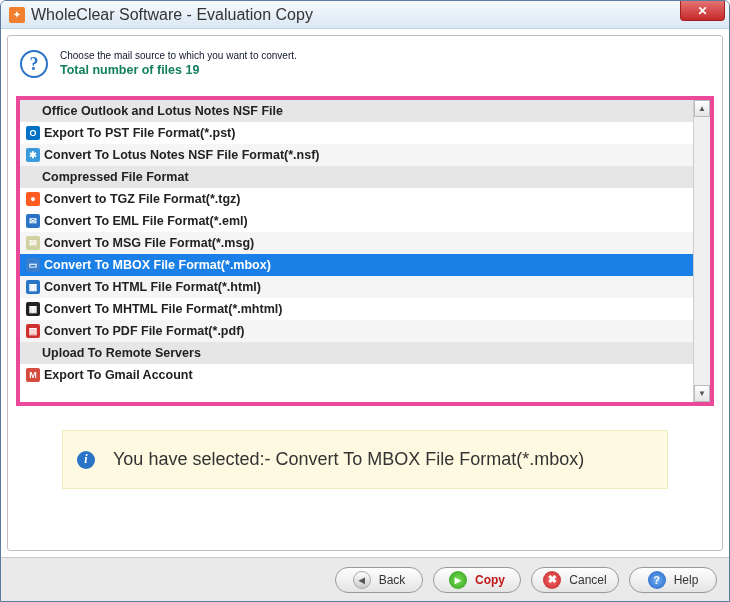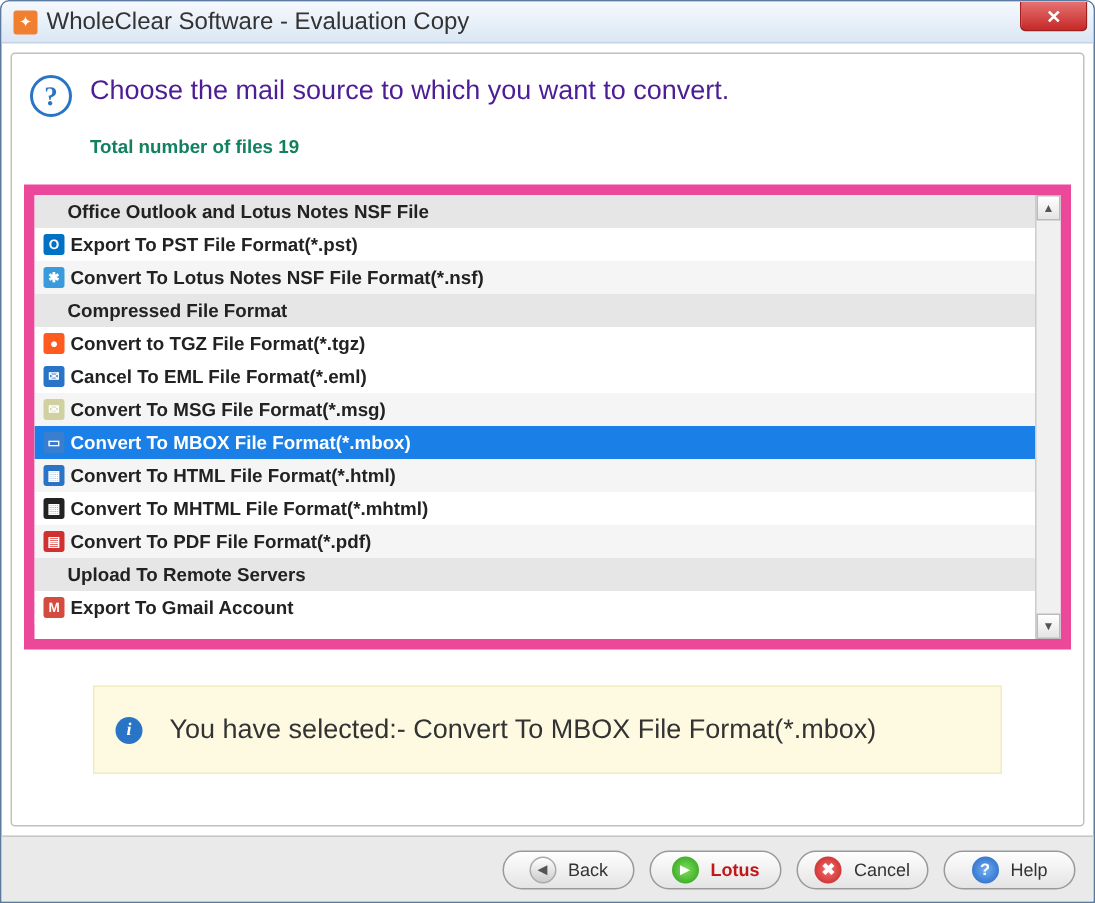--- a/index.html
+++ b/index.html
@@ -10,24 +10,24 @@
   .titlebar { height: 28px; background: linear-gradient(#f5f9fd, #dbe7f4); display: flex; align-items: center; padding: 0 4px 0 8px; border-bottom: 1px solid #c3d3e5; position: relative; }
   .titlebar .app-icon { width: 16px; height: 16px; margin-right: 6px; background: #f08030; border-radius: 2px; display:flex; align-items:center; justify-content:center; font-size:10px; color:#fff; }
   .titlebar .title { font-size: 16px; color: #333; }
   .titlebar .close-btn { position: absolute; right: 4px; top: 0; width: 45px; height: 20px; background: linear-gradient(#e57373,#c62828); border: 1px solid #a02020; border-top: none; border-radius: 0 0 4px 4px; display: flex; align-items: center; justify-content: center; color: #fff; font-weight: bold; font-size: 12px; cursor: pointer; }
 
   .content { flex: 1; display: flex; flex-direction: column; padding: 6px; }
   .panel { flex: 1; border: 1px solid #c0c0c0; border-radius: 3px; background: #fff; display: flex; flex-direction: column; padding: 8px 8px 10px 8px; }
 
   .instruction { display: flex; align-items: flex-start; padding: 6px 4px 18px 4px; }
   .instruction .q-icon { width: 28px; height: 28px; border-radius: 50%; border: 2.5px solid #2a74c7; display: flex; align-items: center; justify-content: center; color: #2a74c7; font-family: Georgia, serif; font-size: 18px; font-weight: bold; margin-right: 12px; flex-shrink: 0; }
-  .instruction .text1 { font-size: 18px; color: #4c1d95; }
-  .instruction .text2 { font-size: 12.5px; color: #138060; font-weight: bold; margin-top: 20px; }
+  .instruction .text1 { font-size: 10px; color: #0f172a; }
+  .instruction .text2 { font-size: 12.5px; color: #138060; font-weight: bold; margin-top: 2px; }
 
-  .listwrap { border: 7px solid #ec4899; background: #fff; height: 310px; display: flex; }
+  .listwrap { border: 4px solid #ec4899; background: #fff; height: 310px; display: flex; }
   .list { flex: 1; overflow: hidden; }
   .row { height: 22px; display: flex; align-items: center; font-size: 12.5px; font-weight: bold; color: #222; padding-left: 4px; cursor: pointer; white-space: nowrap; }
   .row.header { background: #e6e6e6; color: #222; padding-left: 22px; cursor: default; }
   .row.item { background: #fff; }
   .row.item.alt { background: #f5f5f5; }
   .row.selected { background: #1a7fe6; color: #fff; }
   .row .ficon { width: 18px; height: 16px; margin-right: 2px; display:flex; align-items:center; justify-content:center; flex-shrink:0; }
   .scrollbar { width: 17px; background: #f0f0f0; border-left: 1px solid #ccc; position: relative; }
   .scroll-up, .scroll-down { height: 17px; background: linear-gradient(#fff,#e4e4e4); border: 1px solid #bbb; display:flex; align-items:center; justify-content:center; font-size:8px; color:#555; position:absolute; left:0; right:0; }
   .scroll-up { top: 0; } .scroll-down { bottom: 0; }
@@ -89,21 +89,21 @@
             <div class="row item">
               <span class="ficon">
                 <span class="fi" style="background: rgb(255, 90, 31);">●</span>
               </span>
               <span>Convert to TGZ File Format(*.tgz)</span>
             </div>
             <div class="row item">
               <span class="ficon">
                 <span class="fi" style="background: rgb(42, 116, 199);">✉</span>
               </span>
-              <span>Cancel To EML File Format(*.eml)</span>
+              <span>Convert To EML File Format(*.eml)</span>
             </div>
             <div class="row item alt">
               <span class="ficon">
                 <span class="fi" style="background: rgb(208, 208, 160);">✉</span>
               </span>
               <span>Convert To MSG File Format(*.msg)</span>
             </div>
             <div class="row item selected">
               <span class="ficon">
                 <span class="fi" style="background: rgb(58, 126, 208);">▭</span>
@@ -152,21 +152,21 @@
     </div>
   </div>
 
   <div class="footer">
     <div class="btn">
       <span class="bicon back">◄</span>
       <span>Back</span>
     </div>
     <div class="btn next">
       <span class="bicon nexti">►</span>
-      <span>Lotus</span>
+      <span>Copy</span>
     </div>
     <div class="btn">
       <span class="bicon cancel">✖</span>
       <span>Cancel</span>
     </div>
     <div class="btn">
       <span class="bicon help">?</span>
       <span>Help</span>
     </div>
   </div>

